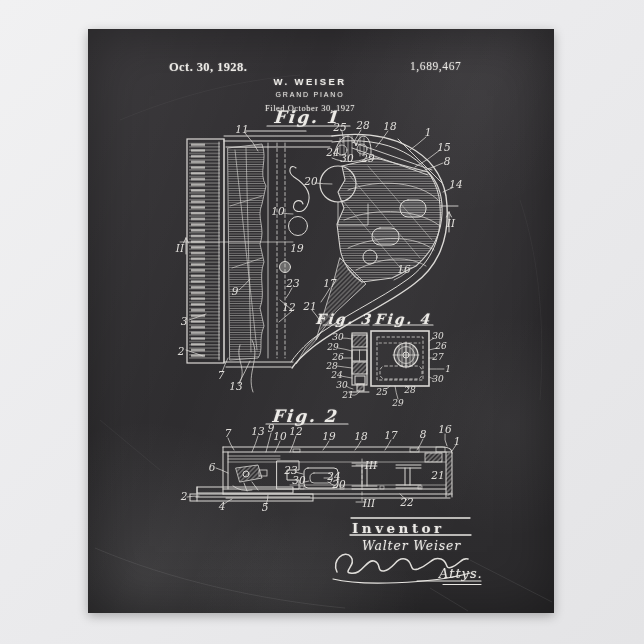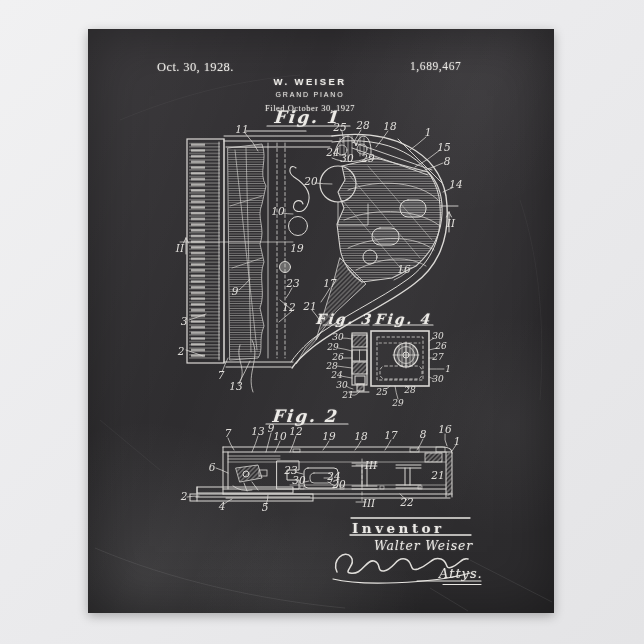--- a/index.html
+++ b/index.html
@@ -10,34 +10,34 @@
     background:
       radial-gradient(55% 45% at 12% 94%, rgba(216,216,216,.11), rgba(216,216,216,0) 60%),
       radial-gradient(40% 32% at 90% 68%, rgba(205,205,205,.06), rgba(0,0,0,0) 60%),
       radial-gradient(45% 30% at 46% 99%, rgba(208,208,208,.08), rgba(0,0,0,0) 55%),
       radial-gradient(50% 40% at 80% 8%, rgba(200,200,200,.05), rgba(0,0,0,0) 60%),
       linear-gradient(112deg, rgba(255,255,255,.05), rgba(255,255,255,0) 35%, rgba(255,255,255,.035) 60%, rgba(255,255,255,0) 82%),
       linear-gradient(#333134,#2c2b2d);
     box-shadow:0 3px 10px rgba(0,0,0,.28), inset 0 0 55px rgba(0,0,0,.38);}
   .overlay{position:absolute;left:0;top:0;width:644px;height:644px;}
   .hdr{position:absolute;color:#ebe9e5;text-shadow:0 0 2px rgba(235,235,235,.35);white-space:nowrap;}
-  .hdr-date{left:157px;top:60px;font-size:12.5px;font-weight:normal;letter-spacing:.4px;}
+  .hdr-date{left:169px;top:60px;font-size:12.5px;font-weight:bold;letter-spacing:.4px;}
   .hdr-num{left:410px;top:60px;font-size:11.5px;font-weight:normal;letter-spacing:.6px;}
   .hdr-center{left:0;top:0;width:620px;text-align:center;}
   .hdr-name{top:76px;font-family:"Liberation Sans",sans-serif;font-size:9.5px;font-weight:bold;letter-spacing:2.4px;}
   .hdr-title{top:91px;font-family:"Liberation Sans",sans-serif;font-size:7px;letter-spacing:1.8px;}
   .hdr-filed{top:103px;font-size:8.5px;letter-spacing:.5px;}
   .fig-label{position:absolute;color:#edebe7;font-family:"DejaVu Serif",serif;font-style:italic;
     font-weight:bold;letter-spacing:2px;transform:translate(-50%,-50%) skewX(-7deg);
     text-shadow:0 0 2px rgba(235,235,235,.3);white-space:nowrap;}
   .fl-fig1,.fl-fig2{font-size:17px;}
   .fl-fig3,.fl-fig4{font-size:14px;}
   .sig{position:absolute;color:#ebe9e5;text-shadow:0 0 2px rgba(235,235,235,.3);text-align:left;white-space:nowrap;}
   .sig-caption{left:352px;top:520px;width:118px;font-size:13.5px;font-weight:bold;letter-spacing:3.5px;font-family:"DejaVu Serif",serif;}
-  .sig-name{left:374px;top:538px;width:118px;font-style:italic;font-size:12.5px;letter-spacing:.8px;font-family:"DejaVu Serif",serif;}
+  .sig-name{left:362px;top:538px;width:118px;font-style:italic;font-size:12.5px;letter-spacing:.8px;font-family:"DejaVu Serif",serif;}
   .sig-attys{left:439px;top:566px;width:60px;font-style:italic;font-size:13px;letter-spacing:1px;font-family:"DejaVu Serif",serif;}
   svg text{font-family:"DejaVu Serif",serif;font-style:italic;fill:#e9e7e3;}
   .num-fig1,.num-fig2{font-size:10.5px;}
   .num-fig3,.num-fig4{font-size:9px;}
 </style>
 </head>
 <body>
 
 <div class="canvas">
   <div class="board"></div>

